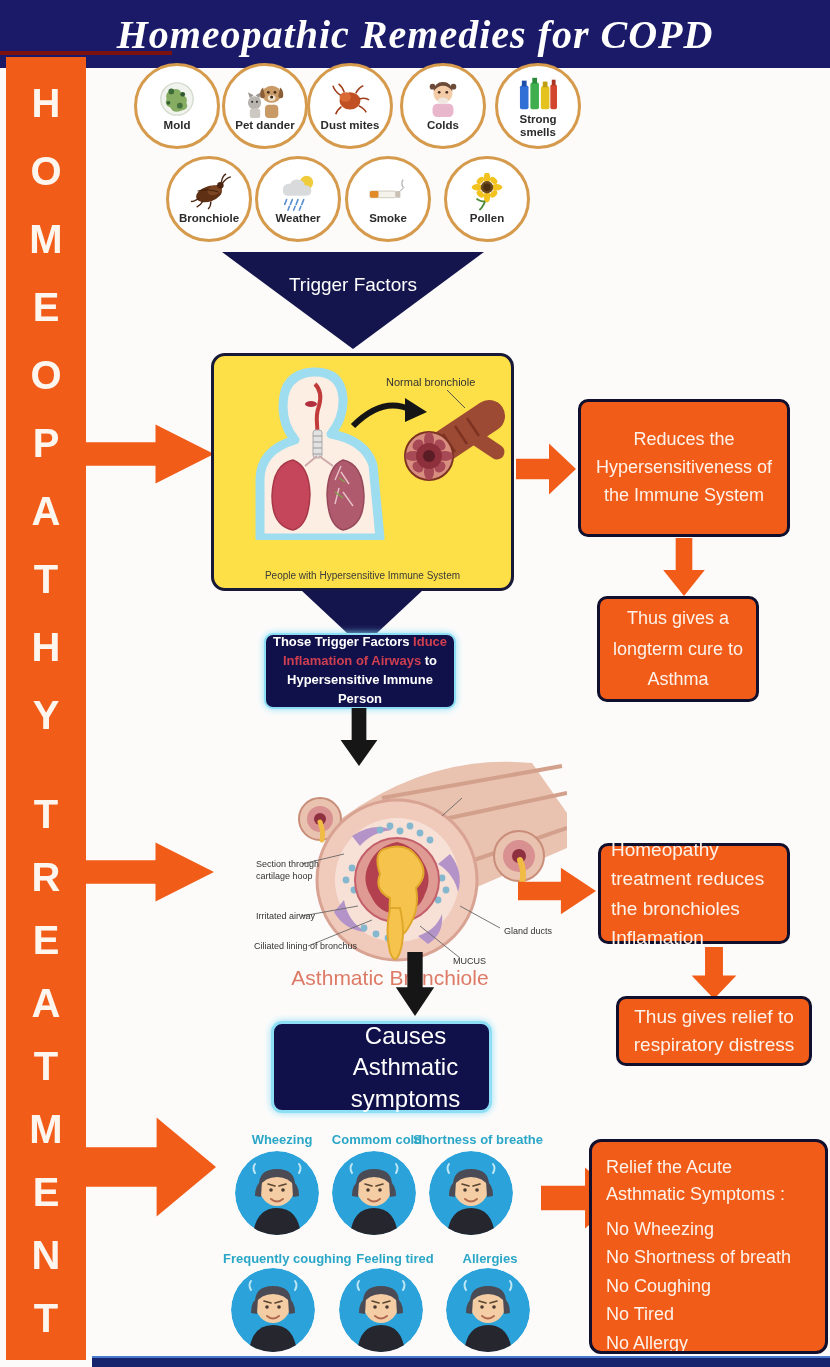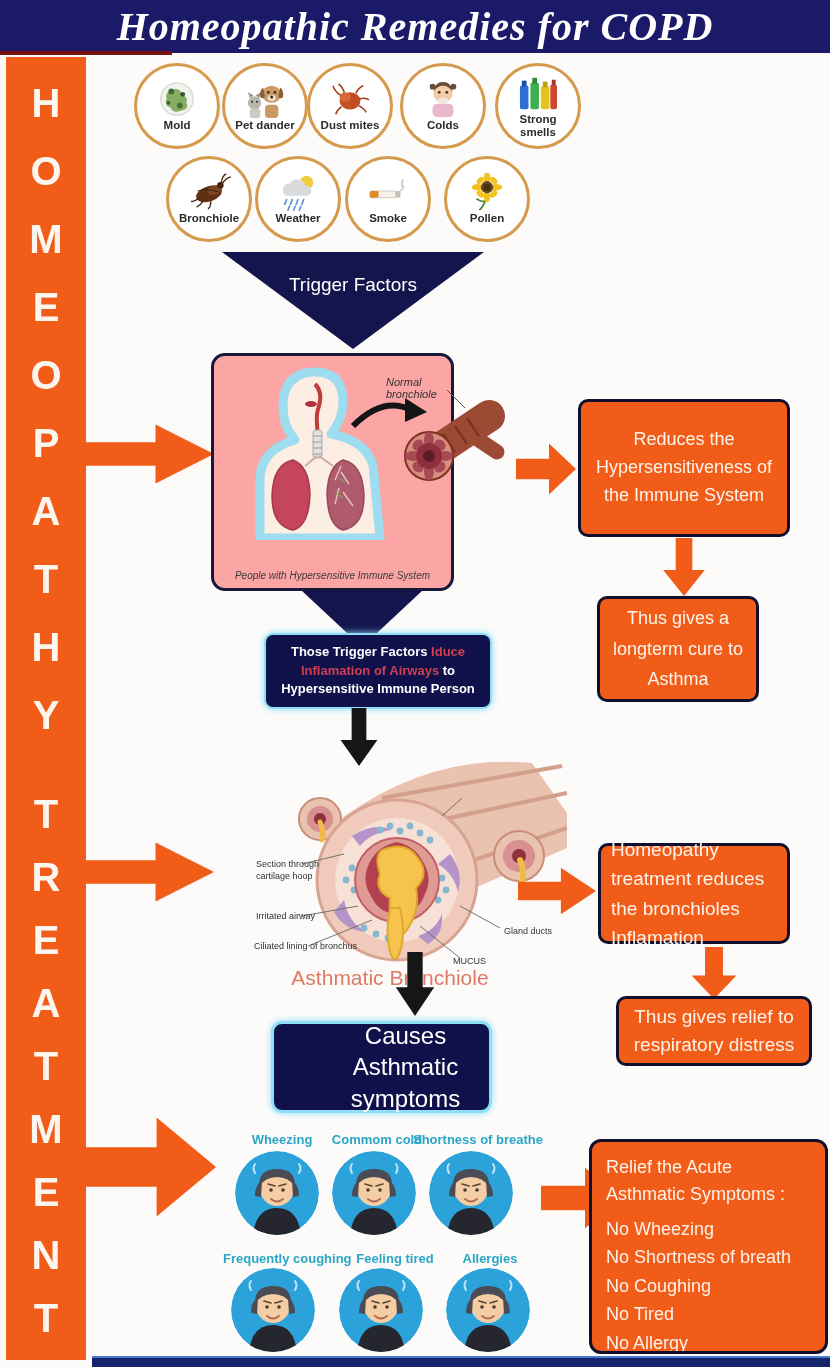--- a/index.html
+++ b/index.html
@@ -1,19 +1,19 @@
 <!DOCTYPE html>
 <html><head>
 <meta charset="utf-8">
 <style>
   html,body{margin:0;padding:0;background:#e8e8e8;}
   .canvas{position:relative;width:830px;height:1367px;background:#fcfbfa;overflow:hidden;
           font-family:"Liberation Sans",sans-serif;margin:0 auto;}
   
-  .header{position:absolute;left:0;top:0;width:830px;height:53px;background:#1a1a68;
+  .header{position:absolute;left:0;top:0;width:830px;height:68px;background:#1a1a68;
           display:flex;align-items:center;justify-content:center;}
   .header-title{color:#ffffff;font-family:"Liberation Serif",serif;font-style:italic;
           font-weight:bold;font-size:40px;letter-spacing:1px;}
   .header-underline{position:absolute;left:0;top:51px;width:172px;height:4px;background:#7a1212;}
   
   .sidebar{position:absolute;left:6px;top:57px;width:80px;height:1303px;background:#f25c19;}
   .sb-word{position:absolute;left:0;width:100%;display:flex;flex-direction:column;align-items:center;
            color:#fdf6ee;font-weight:bold;font-size:40px;}
   .sb-word1{top:12px;}
   .sb-word1 .sb-letter{height:68px;line-height:68px;}
@@ -29,22 +29,22 @@
   .trigger-circle{position:absolute;width:86px;height:86px;border:3px solid #d59a4c;border-radius:50%;
       background:#ffffff;box-sizing:border-box;display:flex;flex-direction:column;align-items:center;
       justify-content:center;}
   .trigger-icon{width:46px;height:38px;flex:0 0 auto;}
   .trigger-label{font-size:11.5px;font-weight:bold;color:#2b2b2b;text-align:center;line-height:1.05;
       width:92%;margin-top:1px;}
   
   .navy-tri{position:absolute;background:#15154e;clip-path:polygon(0 0,100% 0,50% 100%);}
   .tri-label{position:absolute;top:22px;left:0;width:100%;text-align:center;color:#fff;font-size:19px;}
   
-  .immune-box{position:absolute;left:211px;top:353px;width:243px;height:238px;background:#fca5a5;
-      border:3px solid #181838;border-radius:14px;box-sizing:border-box;font-style:italic;}
+  .immune-box{position:absolute;left:211px;top:353px;width:303px;height:238px;background:#fde047;
+      border:3px solid #181838;border-radius:14px;box-sizing:border-box;}
   .immune-caption{position:absolute;bottom:7px;left:0;width:100%;text-align:center;font-size:10px;color:#3a3a3a;}
   .bronchiole-tag{position:absolute;left:172px;top:20px;font-size:11px;color:#333;}
   
   .obox{position:absolute;background:#f25c19;border:3px solid #10102e;border-radius:10px;
       box-sizing:border-box;color:#fdf3ea;display:flex;align-items:center;justify-content:center;
       text-align:center;padding:6px 10px;}
   .obox.left{justify-content:flex-start;text-align:left;}
   
   .nbox{position:absolute;background:#10104a;border:2px solid #8edff5;border-radius:9px;
       box-shadow:0 0 7px #8edff5;box-sizing:border-box;color:#ffffff;display:flex;align-items:center;
@@ -351,21 +351,21 @@
   <svg class="arrow abs" style="left:658px;top:538px;width:52px;height:58px;" viewBox="0 0 100 100" preserveAspectRatio="none">
       <use href="#ar-down" class="oar"></use>
     </svg>
 
   <div class="obox" style="left:597px;top:596px;width:162px;height:106px;font-size:18px;line-height:1.7;">
     <div>Thus gives a longterm cure to Asthma</div>
   </div>
 
   <div class="navy-tri" style="left:301px;top:590px;width:122px;height:57px;"></div>
 
-  <div class="nbox" style="left:264px;top:633px;width:228px;height:76px;font-size:13px;font-weight:bold;line-height:1.45;padding:3px 5px;">
+  <div class="nbox" style="left:264px;top:633px;width:192px;height:76px;font-size:13px;font-weight:bold;line-height:1.45;padding:3px 5px;">
     <div>
       <span>Those Trigger Factors </span><span class="seg-red">Iduce Inflamation of Airways</span><span> to Hypersensitive Immune Person</span>
     </div>
   </div>
 
   <svg class="arrow abs" style="left:336px;top:708px;width:46px;height:58px;" viewBox="0 0 100 100" preserveAspectRatio="none">
       <use href="#ar-down" class="bar"></use>
     </svg>
 
   <svg viewBox="0 0 335 215" style="position:absolute;left:232px;top:758px;width:335px;height:215px;">

